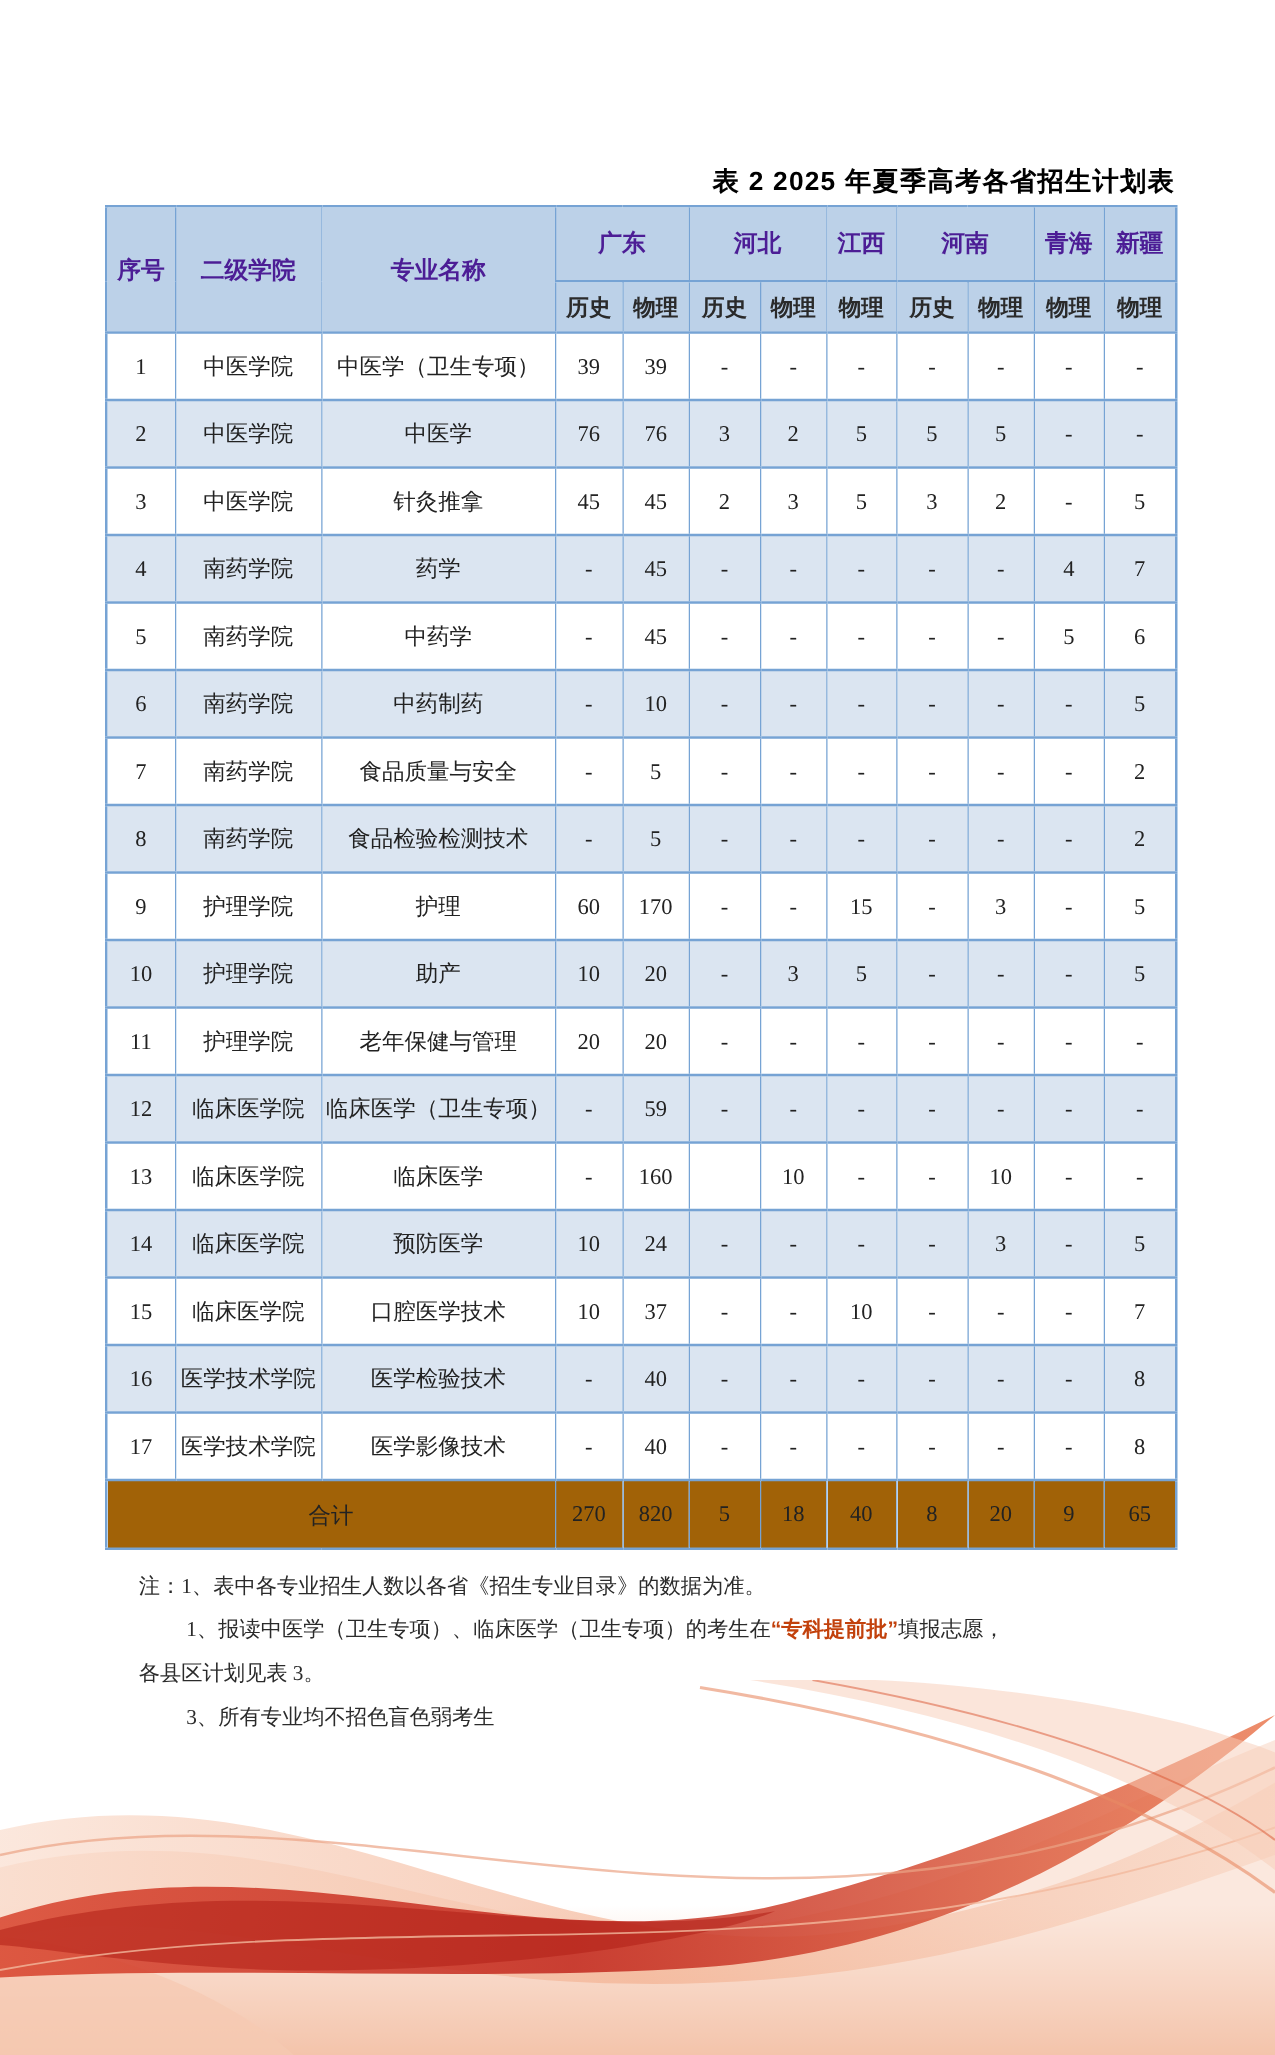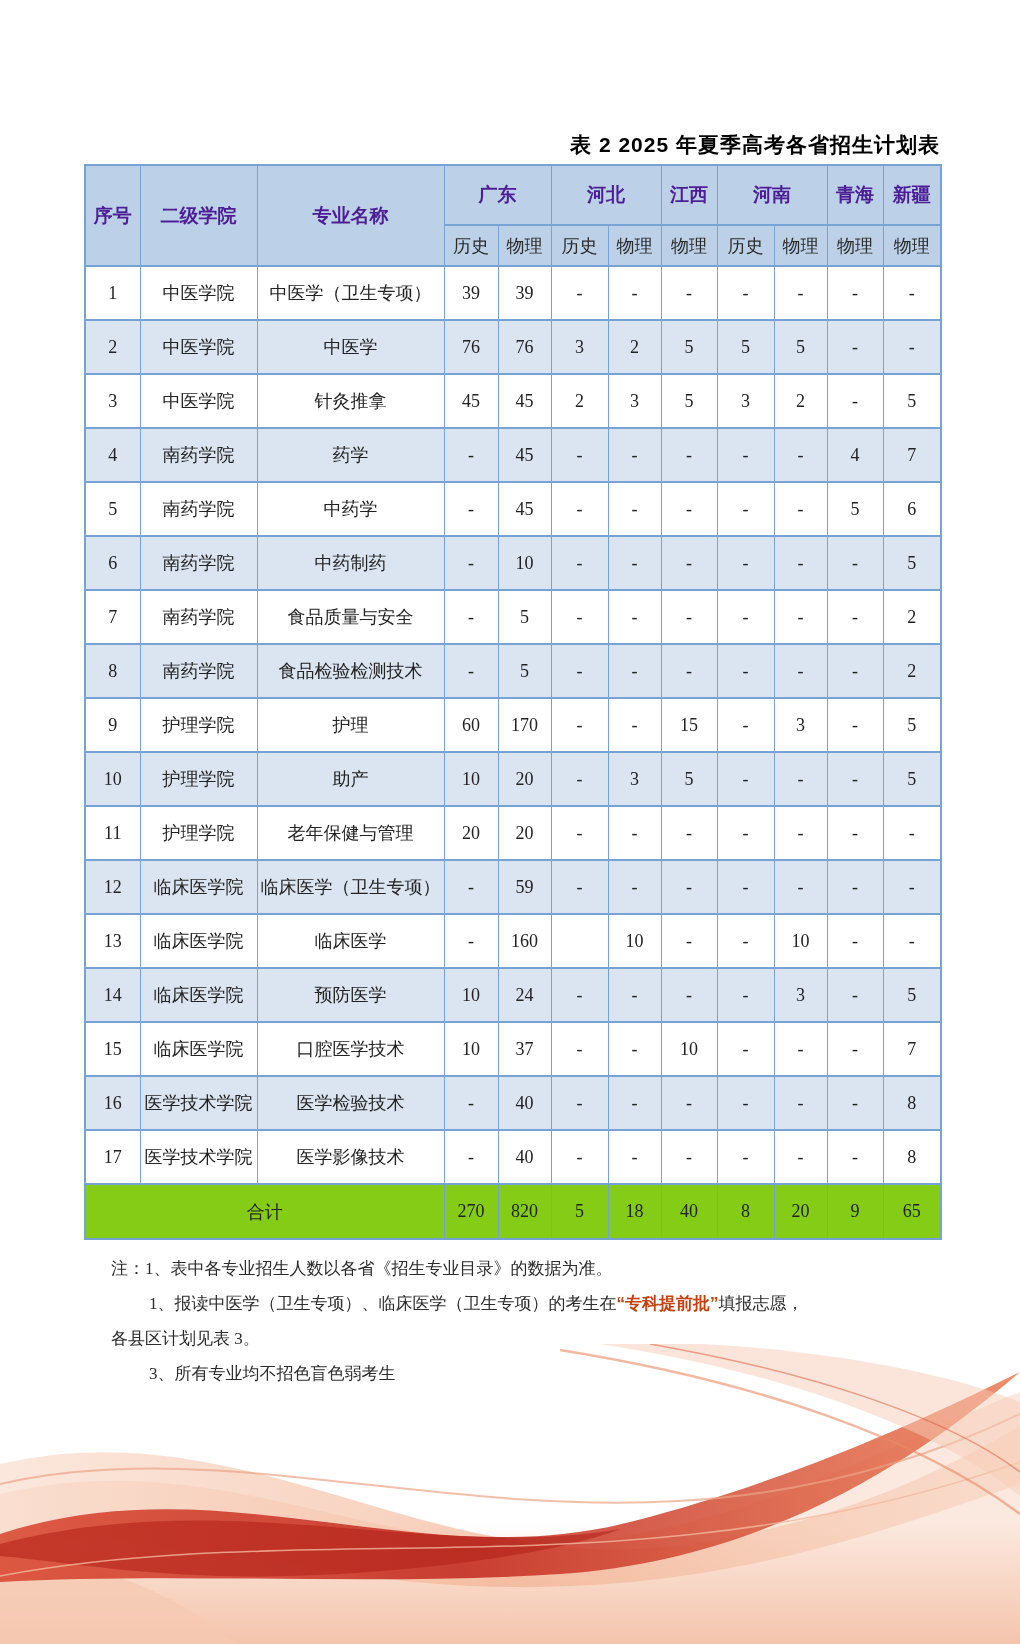--- a/index.html
+++ b/index.html
@@ -35,25 +35,25 @@
     border:1px solid #76a3d4;
     border-top-width:2px;
     border-bottom-width:2px;
     text-align:center;
     vertical-align:middle;
     padding:0 2px;
     overflow:hidden;
   }
   table.plan{border:2px solid #76a3d4;}
   tr.h1 th{height:58px;background:#bcd1e8;font-family:Liberation Serif, serif;font-weight:bold;font-size:19px;color:#4c1d95;}
-  tr.h2 th{height:39px;background:#bcd1e8;font-family:"Liberation Sans",sans-serif;font-weight:normal;font-size:18px;color:#2a2a2a;}
+  tr.h2 th{height:39px;background:#bcd1e8;font-family:"Liberation Sans",sans-serif;font-weight:bold;font-size:18px;color:#2a2a2a;}
   tr.h1 th.corner{background:#bcd1e8;}
   tbody td{height:52px;font-size:18px;color:#222;background:#ffffff;}
   tbody tr.alt td{background:#dbe5f1;}
-  tbody tr.total td{background:#84cc16;height:53px;font-size:18px;}
+  tbody tr.total td{background:#a16207;height:53px;font-size:18px;}
   td.major{font-size:18px;margin-left:45px;}
   .notes{
     position:absolute;
     top:1251px;left:84px;width:866px;
     font-size:17px;color:#2b2b2b;
     line-height:35px;
     z-index:2;
     margin-left:27px;
   }
   .notes .indent{text-indent:38px;}

